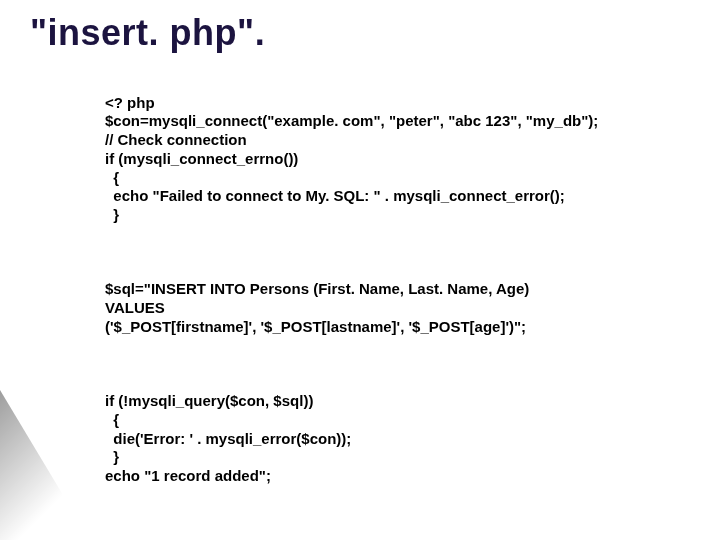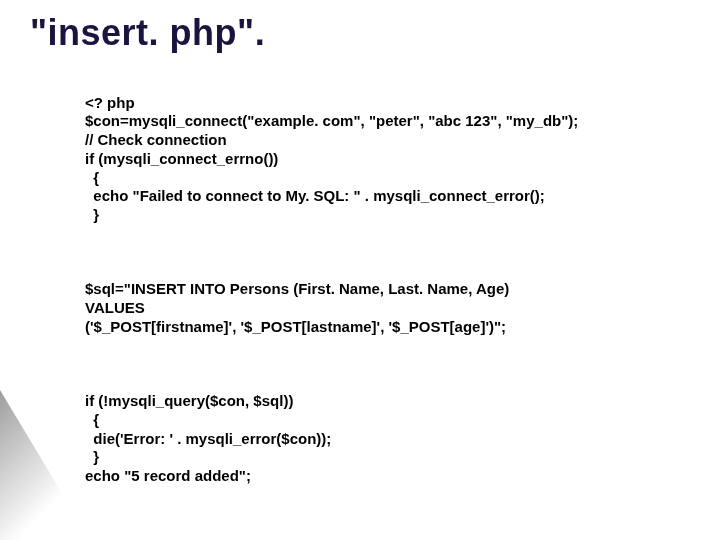--- a/index.html
+++ b/index.html
@@ -29,20 +29,21 @@
     margin-left: 55px;
     font-size: 15px;
     font-weight: bold;
     color: #000000;
     line-height: 1.25;
     white-space: pre-wrap;
     font-family: Arial, Helvetica, sans-serif;
   }
   .para {
     margin-bottom: 18px;
+    margin-left: 20px;
   }
   .accent {
     position: absolute;
     left: 0;
     bottom: 0;
     width: 90px;
     height: 150px;
     background: linear-gradient(135deg, rgba(0,0,0,0.55) 0%, rgba(0,0,0,0) 70%);
     clip-path: polygon(0 0, 0 100%, 100% 100%);
     opacity: 0.7;
@@ -62,18 +63,18 @@
   {
   echo "Failed to connect to My. SQL: " . mysqli_connect_error();
   }</div>
     <div class="para">$sql="INSERT INTO Persons (First. Name, Last. Name, Age)
 VALUES
 ('$_POST[firstname]', '$_POST[lastname]', '$_POST[age]')";</div>
     <div class="para">if (!mysqli_query($con, $sql))
   {
   die('Error: ' . mysqli_error($con));
   }
-echo "5 record added";</div>
+echo "1 record added";</div>
     
   </div>
 
   <div class="accent"></div>
 </div>
 
 </body></html>

